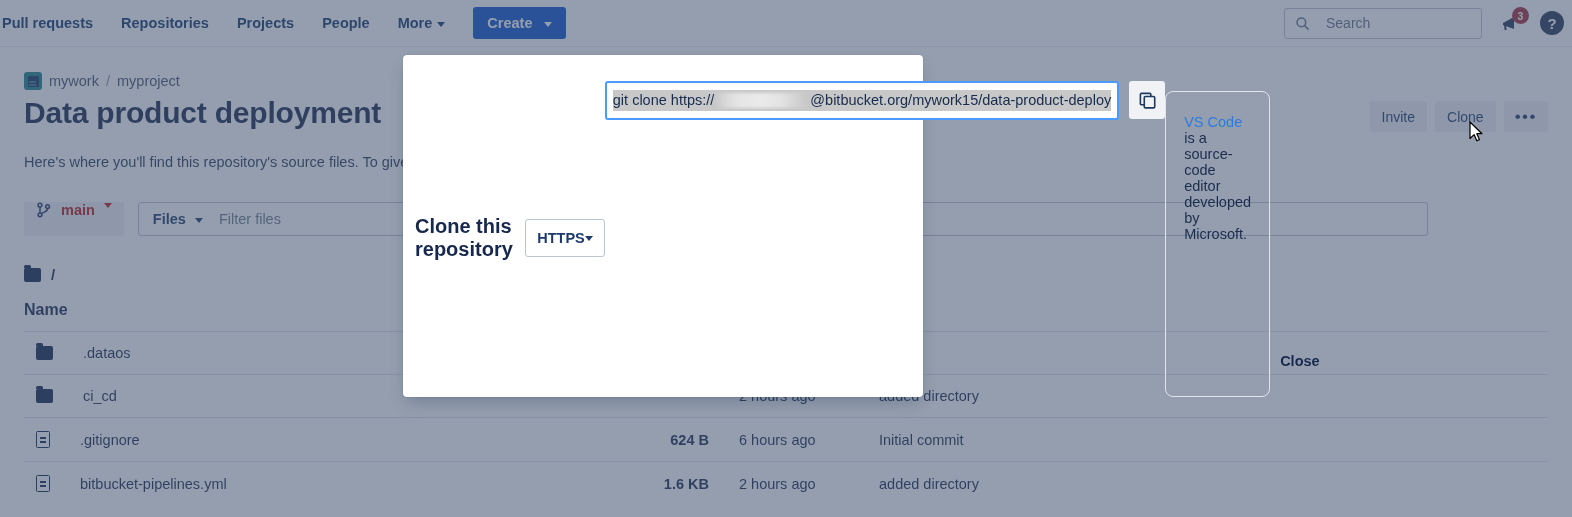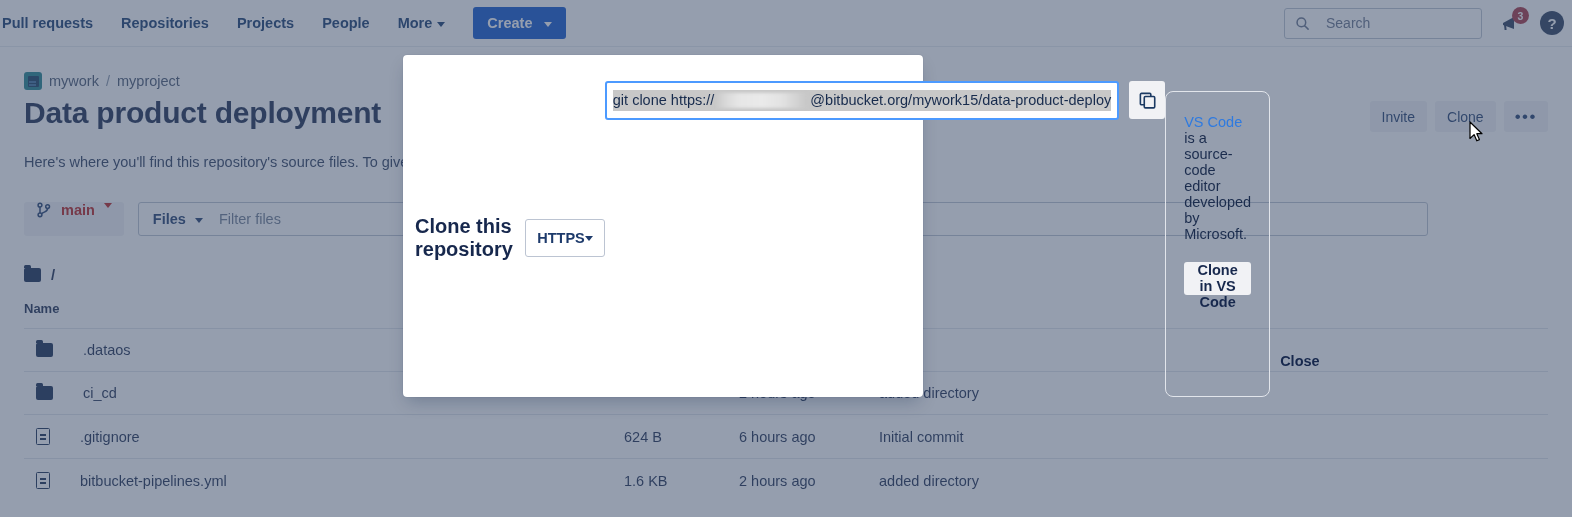--- a/index.html
+++ b/index.html
@@ -304,35 +304,35 @@
 
   
   table.files {
     width: 100%;
     border-collapse: collapse;
     margin-top: 18px;
     table-layout: fixed;
   }
   table.files th {
     text-align: left;
-    font-size: 13px;
+    font-size: 16px;
     font-weight: 700;
     color: #17284d;
     padding: 0 0 12px 0;
   }
   table.files td {
     font-size: 14.5px;
     color: #17284d;
     padding: 13px 0;
     border-top: 1px solid #dfe3ea;
     vertical-align: middle;
   }
   table.files tr.header-row th { border-bottom: 1px solid #dfe3ea; }
   .col-name { width: 600px; }
-  .col-size { width: 115px; padding-right: 30px !important;}
+  .col-size { width: 115px; text-align: right; padding-right: 30px !important; font-weight: bold;}
   .col-date { width: 140px; }
   .col-msg  { width: auto; }
   .name-cell {
     display: flex;
     align-items: center;
     gap: 30px;
     padding-left: 12px;
   }
   .name-cell span { cursor: pointer; }
 
@@ -674,21 +674,20 @@
         <rect x="2.5" y="2.5" width="11" height="12" rx="1.2" fill="none" stroke="#1b3a63" stroke-width="1.7"></rect>
         <rect x="6.6" y="5.8" width="11" height="12" rx="1.2" fill="#f1f2f5" stroke="#1b3a63" stroke-width="1.7"></rect>
       </svg>
     </button>
   </div>
 
   <div class="vscode-panel">
     <p class="vscode-text">
       <span class="vscode-link">VS Code</span><span> is a source-code editor developed by Microsoft.</span>
     </p>
-    <button class="vscode-btn">Clone in VS Code</button>
   </div>
 
   <div class="modal-foot">
     <button class="close-btn">Close</button>
   </div>
 </div>
 
 <svg id="cursor" viewBox="0 0 16 22">
   <path d="M1 1 L1 17.5 L5.1 13.6 L7.8 19.8 L10.4 18.6 L7.8 12.7 L13 12.7 Z" fill="#ffffff" stroke="#000000" stroke-width="1.2" stroke-linejoin="round"></path>
 </svg>

